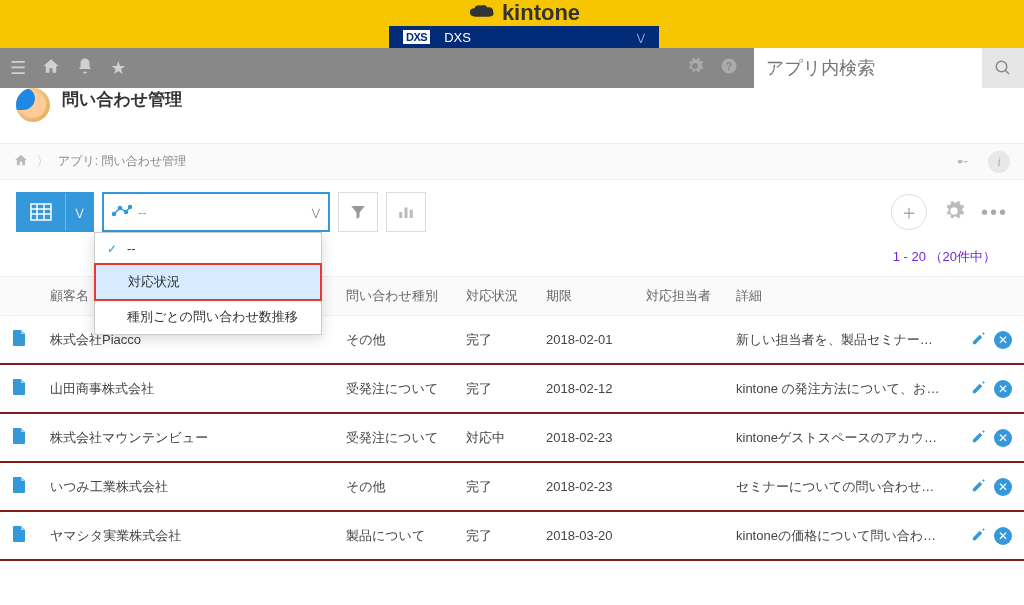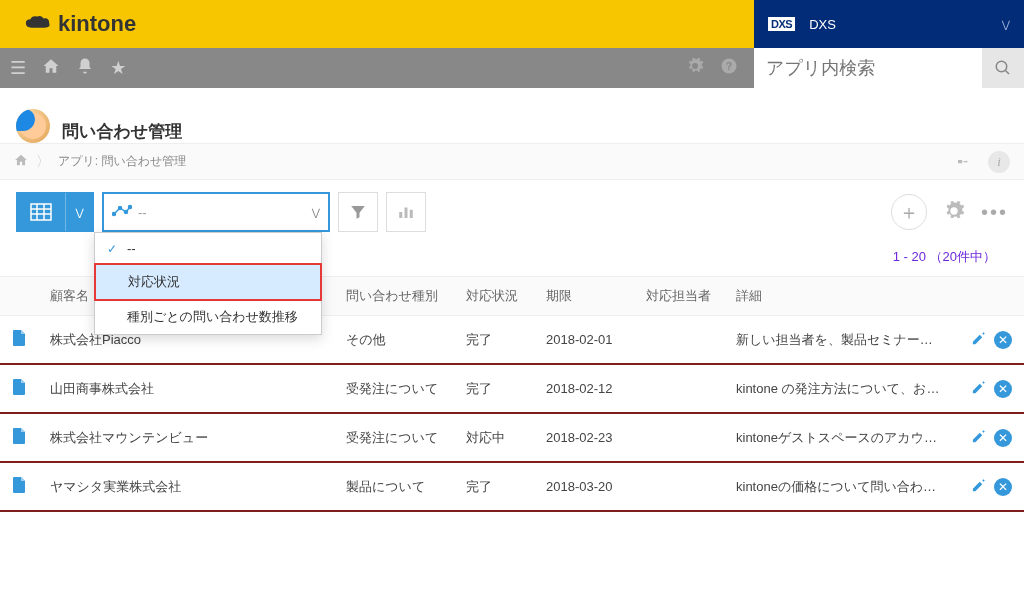--- a/index.html
+++ b/index.html
@@ -1,29 +1,29 @@
 <!DOCTYPE html>
 <html><head>
 <meta charset="utf-8">
 <style>
 *{box-sizing:border-box;margin:0;padding:0;font-family:"Hiragino Kaku Gothic ProN","メイリオ",Meiryo,sans-serif;}
 body{background:#fff;width:1024px;font-size:13px;color:#333;}
-.top-bar{background:#f7c600;height:48px;display:flex;align-items:center;justify-content:space-between;padding:0 0 0 24px;}
+.top-bar{background:#f7c600;height:48px;display:flex;align-items:center;justify-content:space-between;padding:0 0 0 24px;flex-direction:column;}
 .logo{display:flex;align-items:center;gap:6px;font-weight:bold;font-size:22px;}
 .logo-icon{width:28px;height:20px;display:flex;align-items:center;}
 .dxs-box{background:#032c78;color:#fff;height:48px;width:270px;display:flex;align-items:center;padding:0 14px;gap:14px;position:relative;}
 .dxs-badge{background:#fff;color:#032c78;font-size:11px;font-weight:bold;padding:1px 3px;letter-spacing:-0.5px;}
 .dxs-arrow{position:absolute;right:14px;font-size:10px;color:#9db0d6;}
 .nav-bar{background:#888;height:40px;display:flex;align-items:center;padding:0 0 0 10px;gap:16px;color:#ccc;}
 .nav-spacer{flex:1;}
 .nav-icon{font-size:18px;cursor:pointer;color:#d0d0d0;}
 .search-wrap{display:flex;align-items:center;height:40px;}
 .search-input{height:40px;width:228px;border:none;padding:0 12px;font-size:18px;outline:none;background:#fff;}
 .search-btn{height:40px;width:42px;background:#e6e6e6;border:none;display:flex;align-items:center;justify-content:center;cursor:pointer;}
-.app-header{display:flex;align-items:flex-end;height:56px;padding:0 16px;gap:12px;border-bottom:1px solid #eee;}
+.app-header{display:flex;align-items:flex-start;height:56px;padding:0 16px;gap:12px;border-bottom:1px solid #eee;}
 .avatar{width:34px;height:34px;border-radius:50%;background:radial-gradient(circle at 30% 30%,#ffe0b2,#e0a050);position:relative;overflow:hidden;}
 .avatar::before{content:"";position:absolute;top:4px;left:4px;width:26px;height:26px;background:#ffcc99;border-radius:50%;}
 .avatar::after{content:"";position:absolute;top:0;left:-3px;width:22px;height:22px;background:#1e88e5;border-radius:50% 50% 60% 20%;}
 .app-title{font-size:17px;font-weight:bold;}
 .breadcrumb{height:36px;display:flex;align-items:center;padding:0 14px;gap:8px;color:#888;font-size:12px;background:#fafafa;border-bottom:1px solid #eee;}
 .bc-home{font-size:14px;color:#aaa;}
 .bc-sep{color:#ccc;font-size:14px;}
 .bc-actions{margin-left:auto;display:flex;gap:18px;color:#bbb;align-items:center;}
 .toolbar{display:flex;align-items:center;padding:12px 16px;gap:8px;position:relative;}
 .tb-view{display:flex;align-items:center;background:#3498db;height:40px;border:1px solid #3498db;}
@@ -275,20 +275,40 @@
               </svg></span>
             <span class="act-del">✕</span>
           </div>
         </td>
       </tr>
       <tr>
         <td class="col-icon"><span class="file-icon"><svg width="14" height="16" viewBox="0 0 14 16" fill="#3498db">
               <path d="M2 0h7l4 4v11a1 1 0 01-1 1H2a1 1 0 01-1-1V1a1 1 0 011-1z"></path>
               <path d="M9 0v4h4" fill="#9ecff3"></path>
             </svg></span></td>
+        <td>いつみ工業株式会社</td>
+        <td>その他</td>
+        <td>完了</td>
+        <td>2018-02-23</td>
+        <td></td>
+        <td class="detail-cell">セミナーについての問い合わせ。ki…</td>
+        <td class="col-act">
+          <div class="act-wrap">
+            <span class="act-edit"><svg width="15" height="15" viewBox="0 0 24 24" fill="#3498db">
+                <path d="M3 17l11-11 4 4L7 21H3v-4zM20 6l-2-2 2-2 2 2-2 2z"></path>
+              </svg></span>
+            <span class="act-del">✕</span>
+          </div>
+        </td>
+      </tr>
+      <tr>
+        <td class="col-icon"><span class="file-icon"><svg width="14" height="16" viewBox="0 0 14 16" fill="#3498db">
+              <path d="M2 0h7l4 4v11a1 1 0 01-1 1H2a1 1 0 01-1-1V1a1 1 0 011-1z"></path>
+              <path d="M9 0v4h4" fill="#9ecff3"></path>
+            </svg></span></td>
         <td>ヤマシタ実業株式会社</td>
         <td>製品について</td>
         <td>完了</td>
         <td>2018-03-20</td>
         <td></td>
         <td class="detail-cell">kintoneの価格について問い合わせ…</td>
         <td class="col-act">
           <div class="act-wrap">
             <span class="act-edit"><svg width="15" height="15" viewBox="0 0 24 24" fill="#3498db">
                 <path d="M3 17l11-11 4 4L7 21H3v-4zM20 6l-2-2 2-2 2 2-2 2z"></path>

